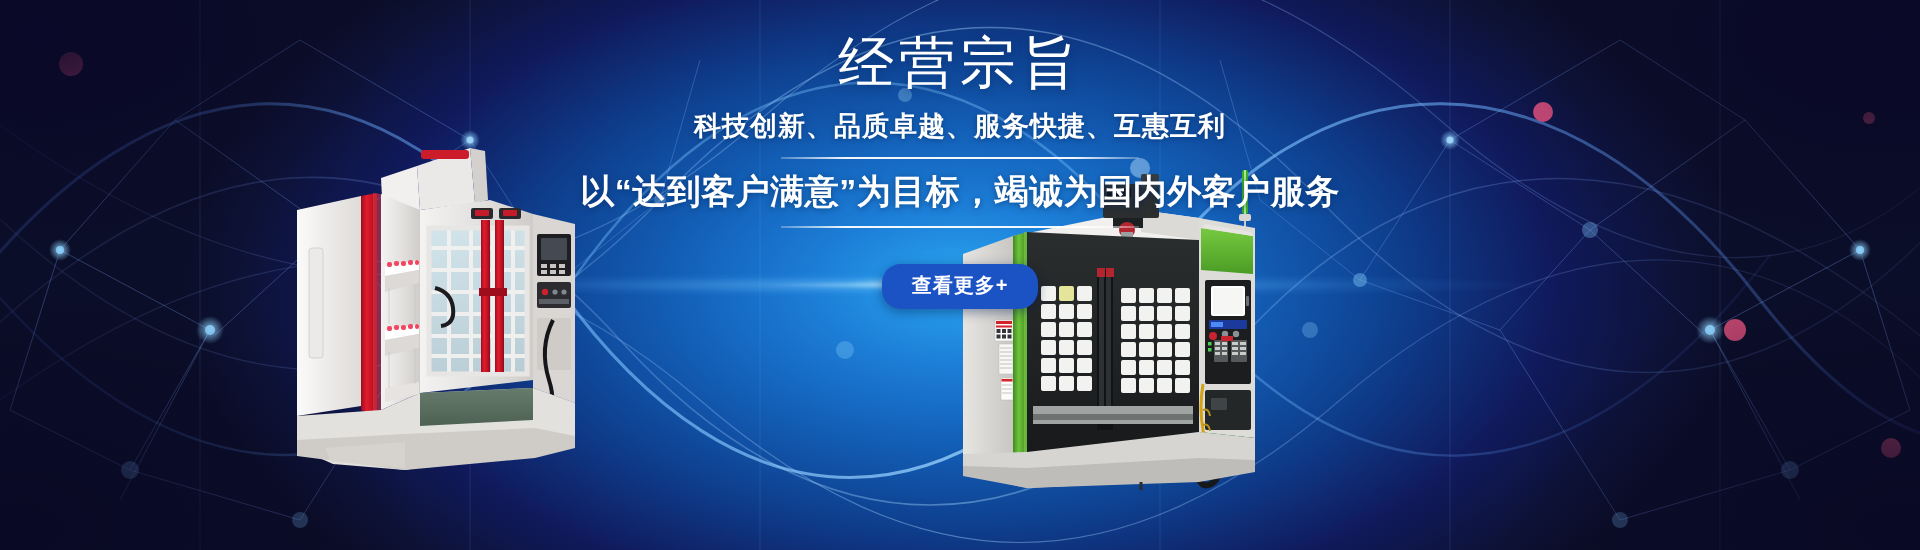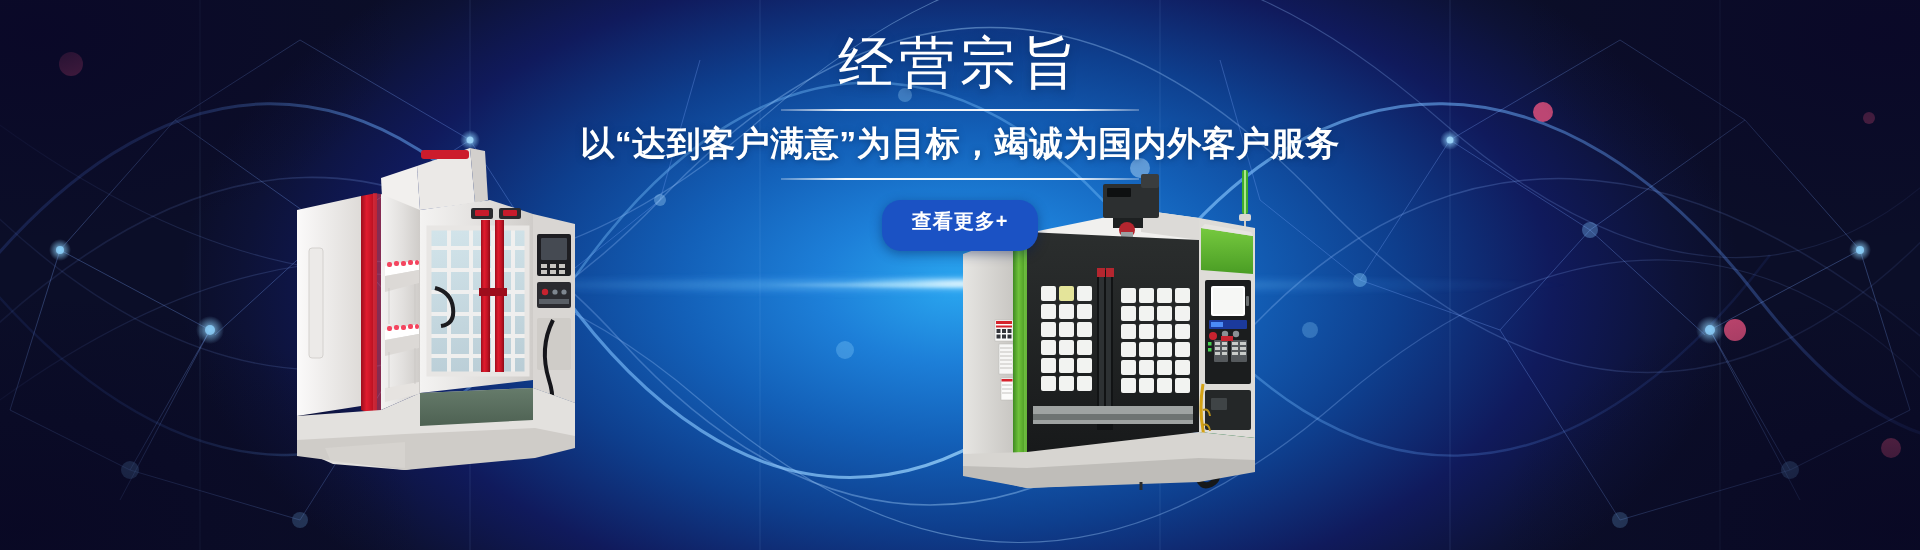--- a/index.html
+++ b/index.html
@@ -63,22 +63,22 @@
   }
   .tagline {
     margin-top:10px;
     font-size:34px; font-weight:700; color:#ffffff;
     letter-spacing:.5px;
     text-shadow:0 1px 6px rgba(0,40,90,.6);
   }
   .rule2 { margin-top:11px; }
   .btn {
     display:inline-block;
-    margin-top:20px;
-    padding:8px 30px 16px;
+    margin-top:36px;
+    padding:8px 30px 10px;
     background:#1b52c4;
     border-radius:19px;
     color:#ffffff; font-size:20px; font-weight:700; letter-spacing:1px;
     box-shadow:0 3px 12px rgba(5,25,80,.45);
     cursor:pointer;
   }
 
   
   .machine { position:absolute; z-index:20; }
 
@@ -524,19 +524,20 @@
 
     <g>
       <path d="M8,284 L72,282 L244,262 L300,268 L300,300 L244,310 L72,318 L8,304 Z" fill="#d7d5d1"></path>
       <path d="M8,296 L72,298 L244,288 L300,290 L300,302 L244,312 L72,318 L8,306 Z" fill="#bfbdb9"></path>
       <line x1="186" y1="312" x2="186" y2="320" stroke="#2a2c2d" stroke-width="3"></line>
     </g>
   </svg>
 
   <div class="textwrap">
     <div class="title">经营宗旨</div>
+    <div class="subtitle">科技创新、品质卓越、服务快捷、互惠互利</div>
     <div class="rule"></div>
     <div class="tagline">以“达到客户满意”为目标，竭诚为国内外客户服务</div>
     <div class="rule rule2"></div>
     <div class="btn">查看更多+</div>
   </div>
 
 </div>
 
 </body></html>

